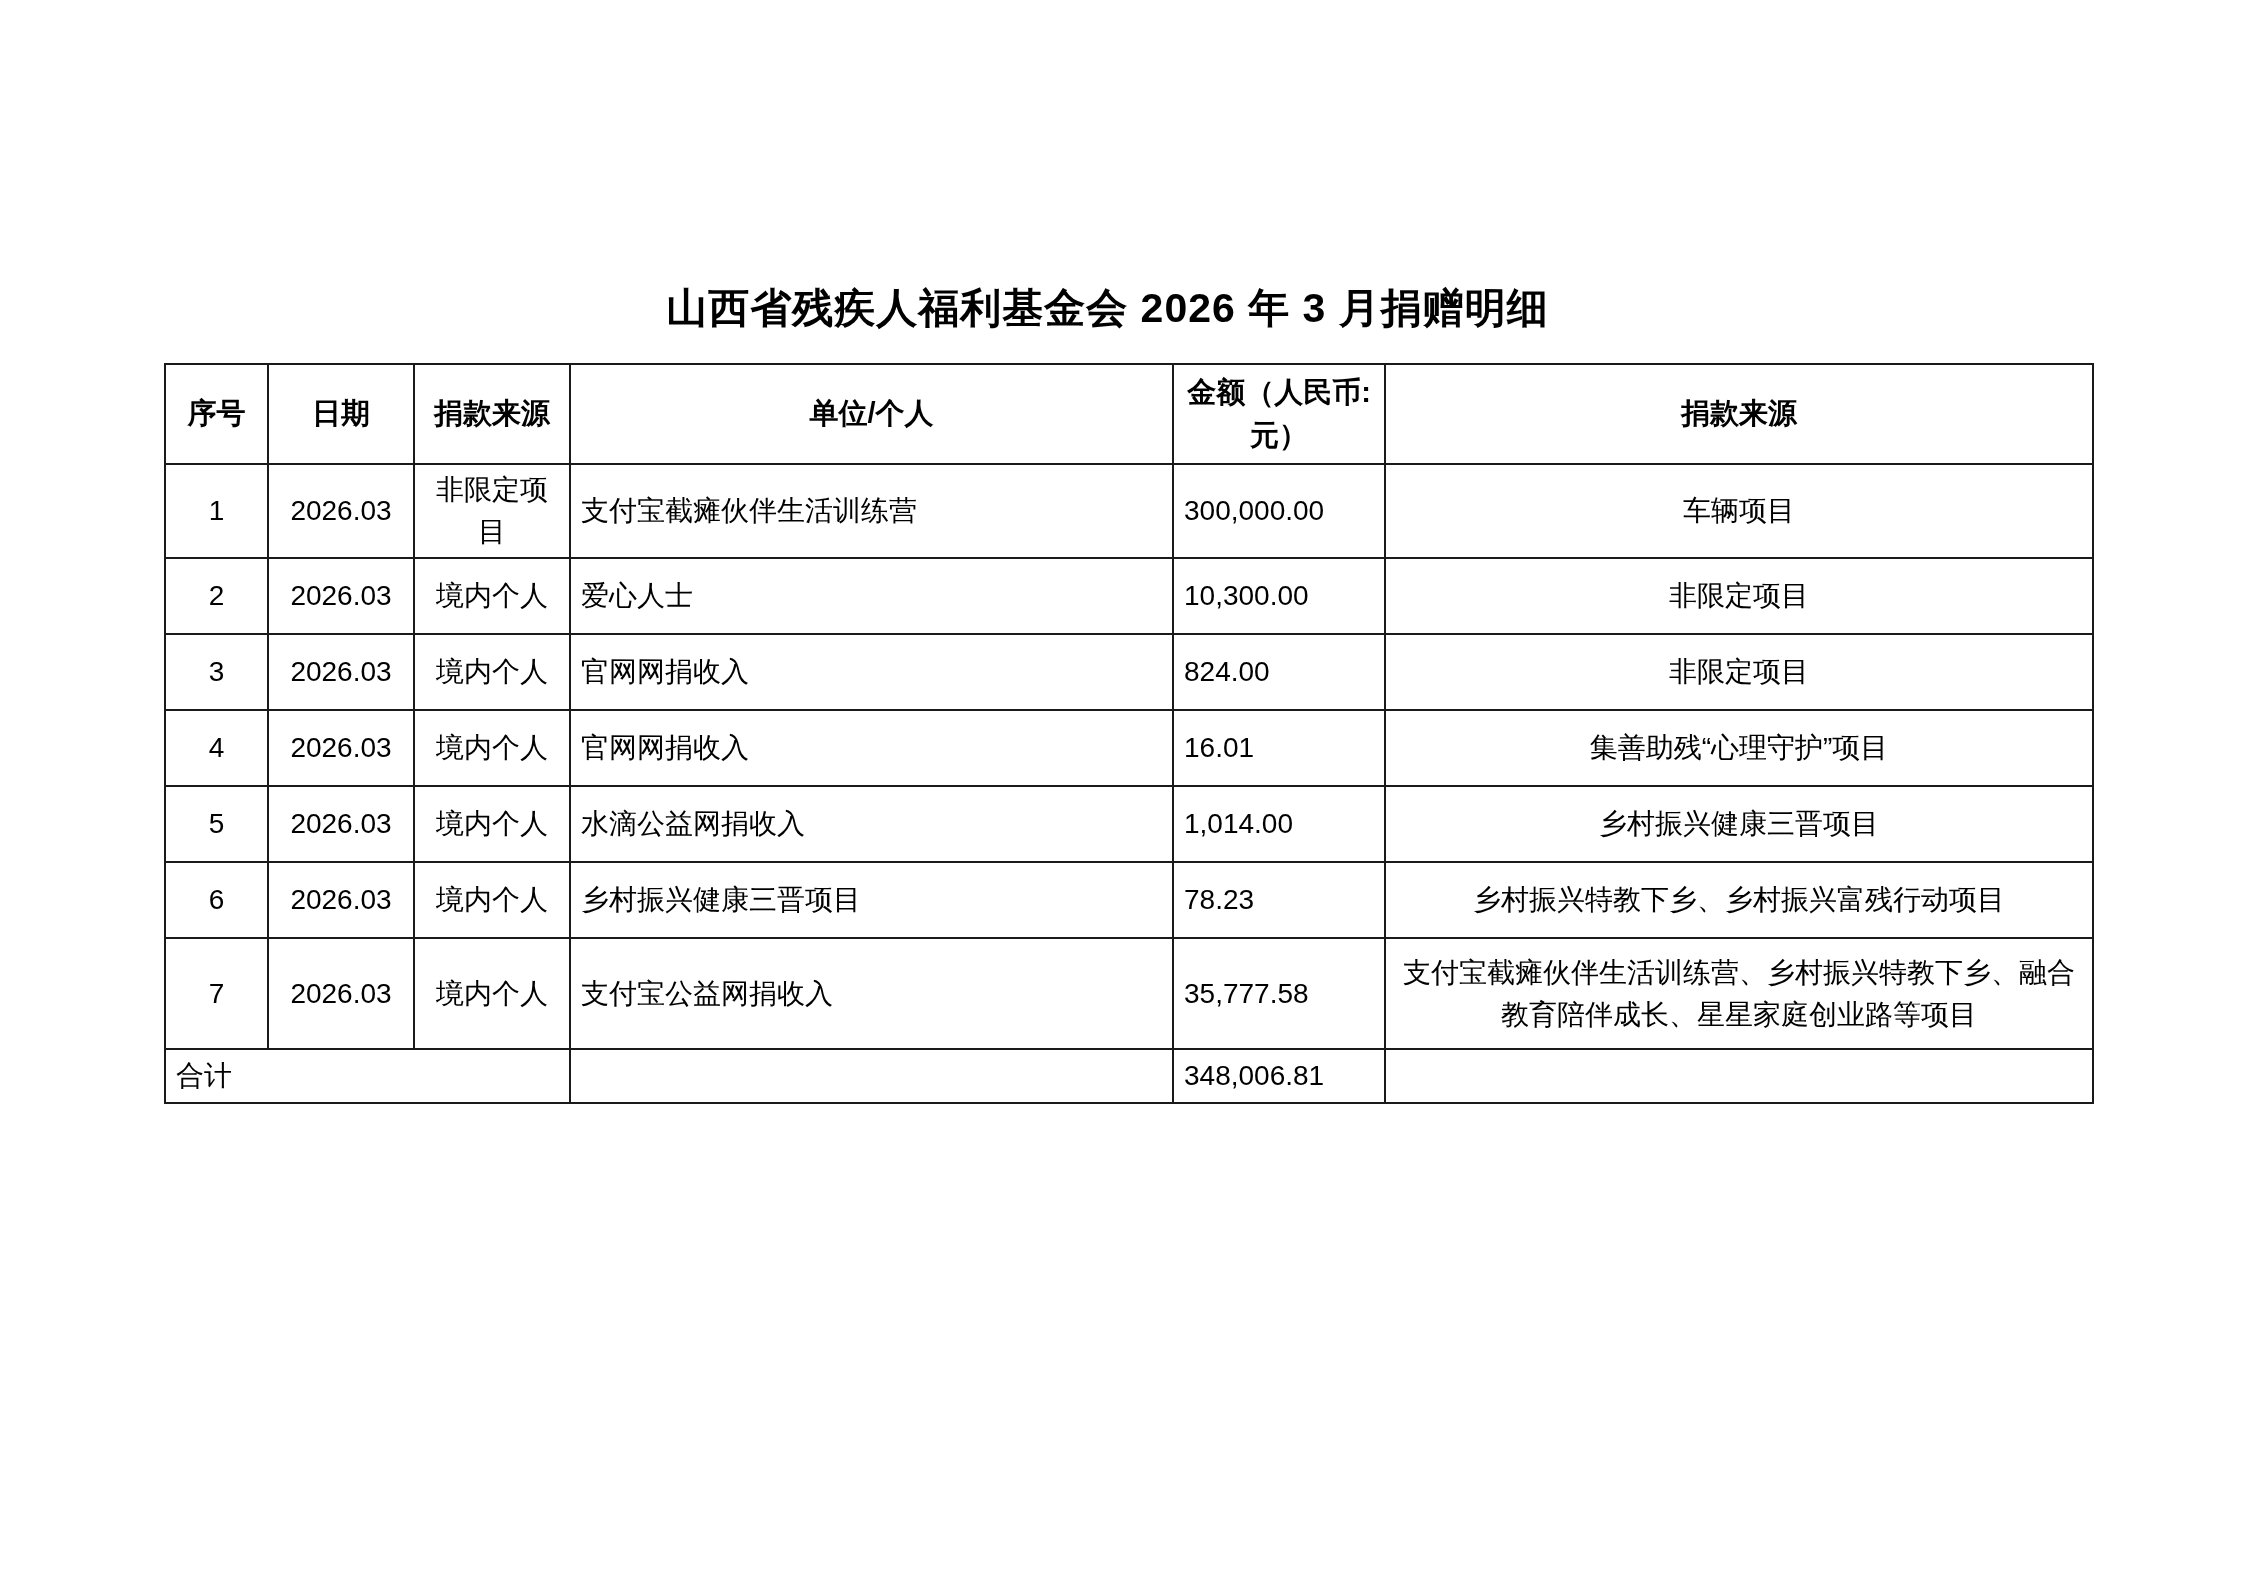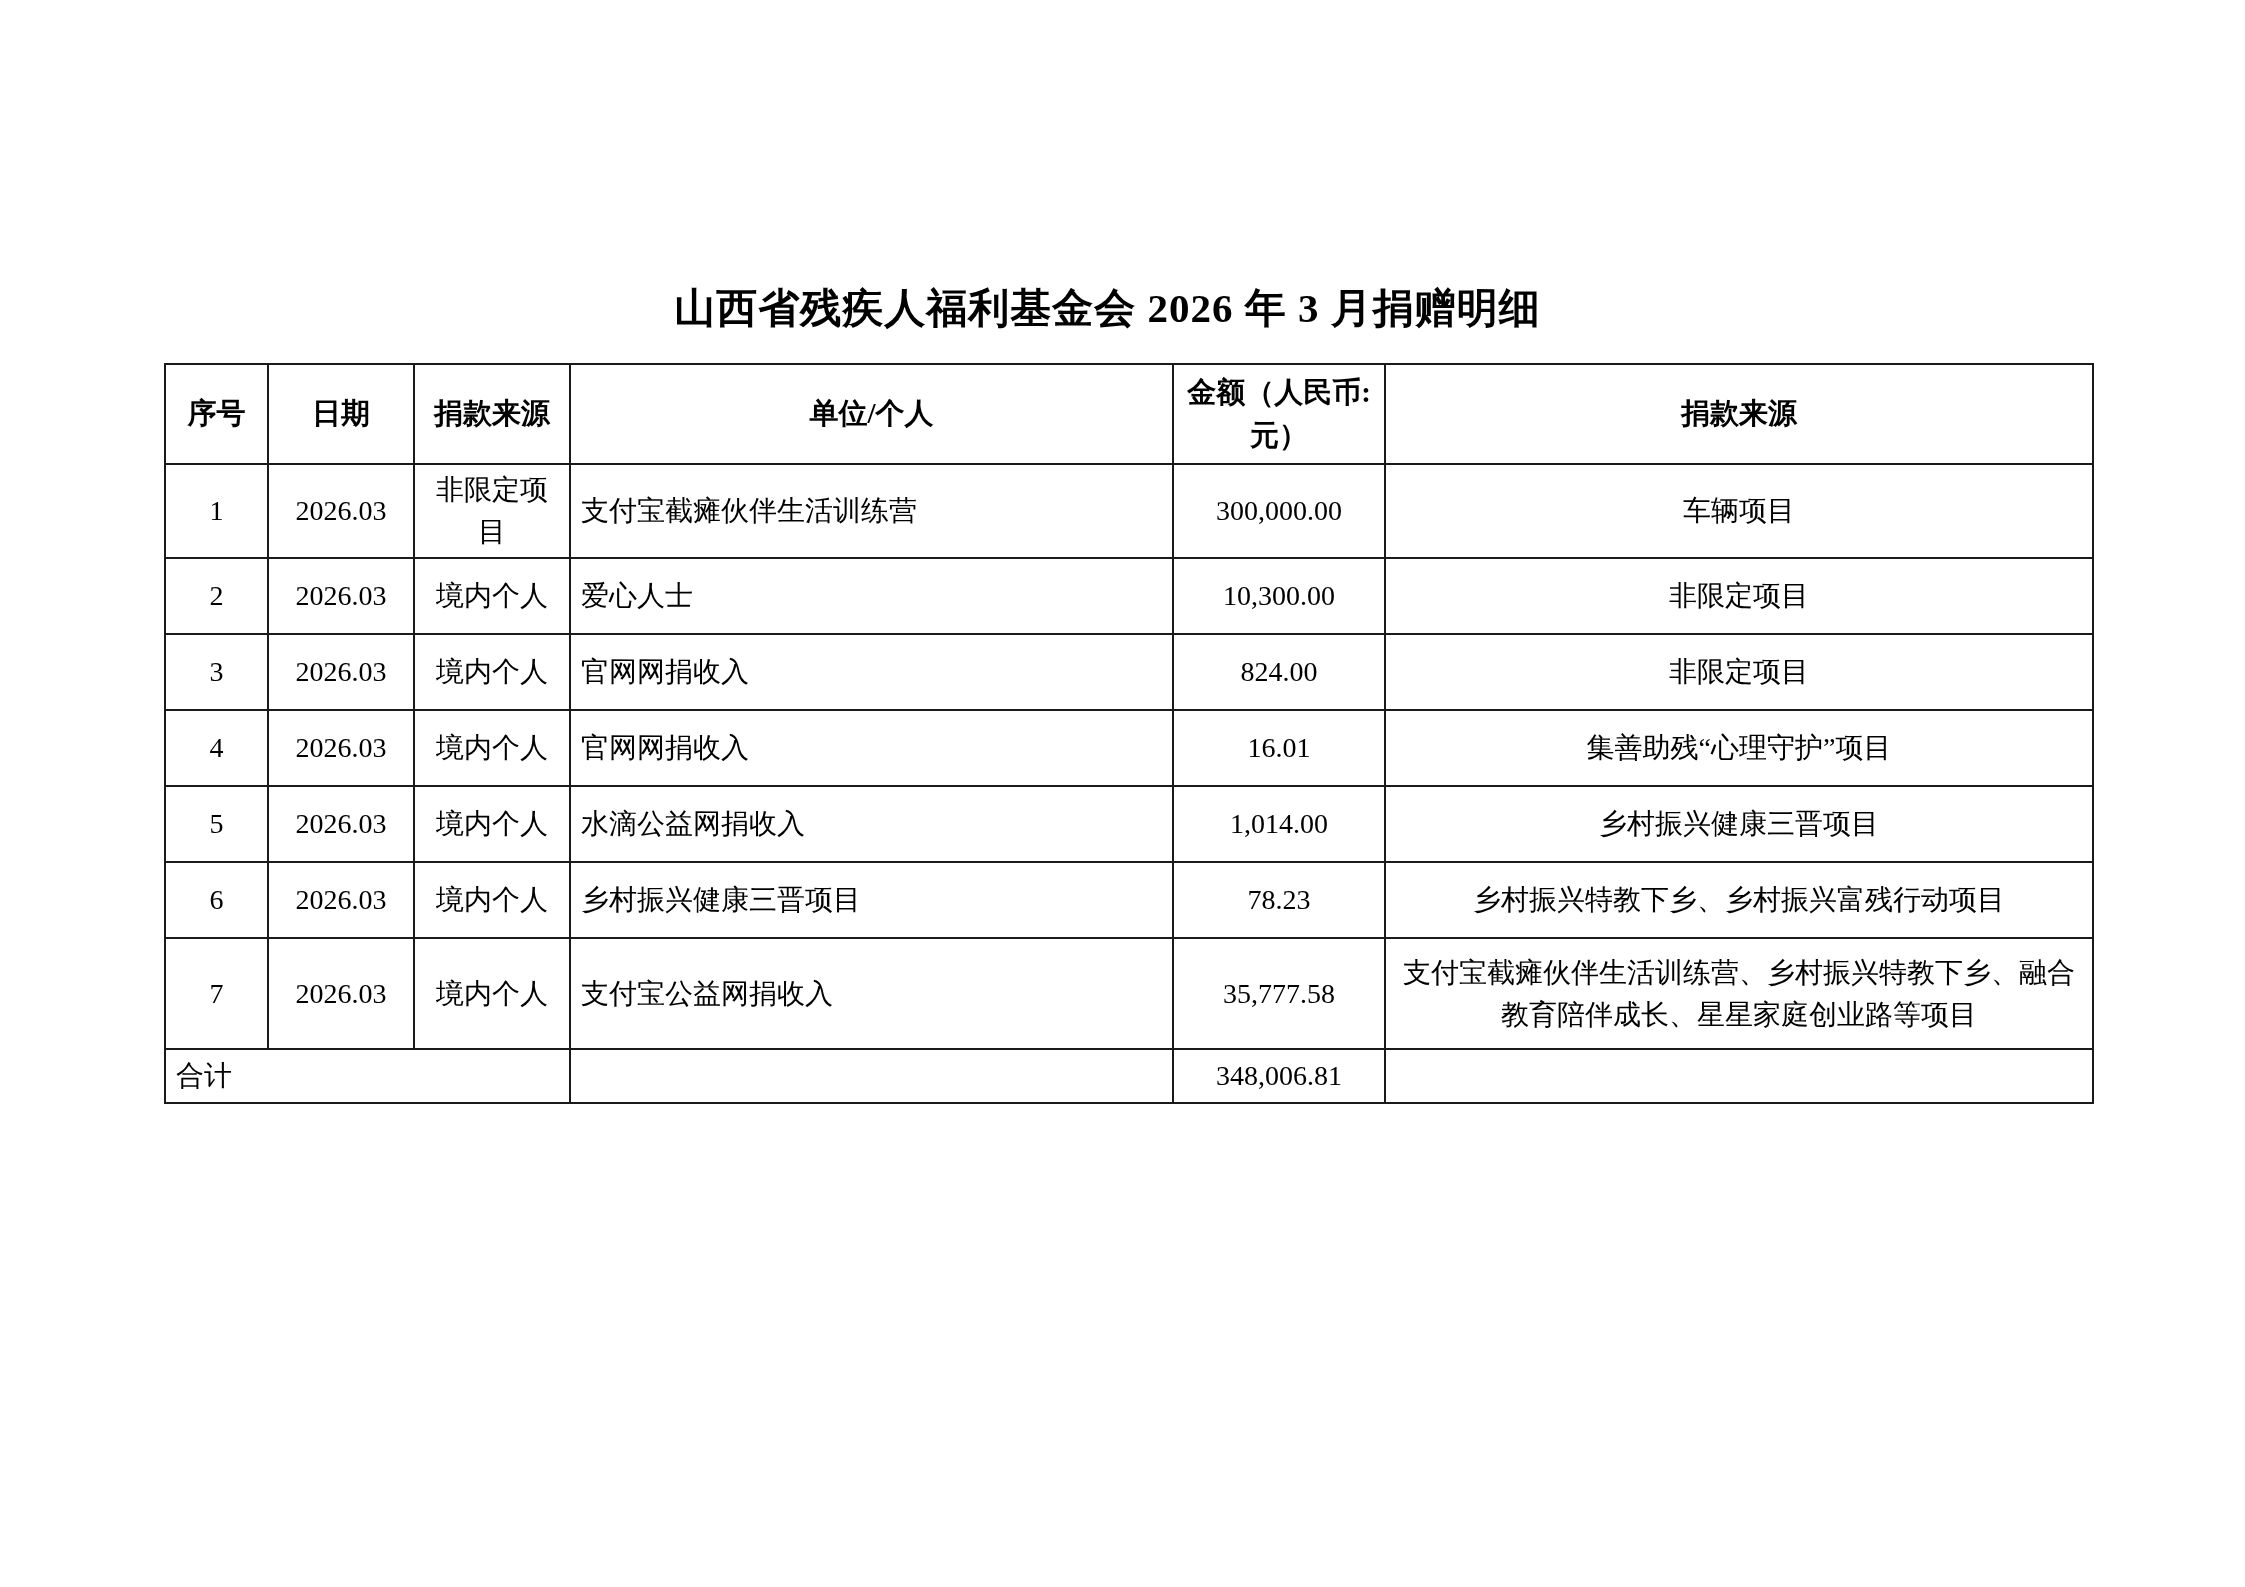--- a/index.html
+++ b/index.html
@@ -6,21 +6,21 @@
     margin: 0;
     padding: 0;
     background: #ffffff;
   }
   .page {
     position: relative;
     width: 2215px;
     height: 1587px;
     background: #ffffff;
     color: #000000;
-    font-family: Liberation Serif, serif;
+    font-family: Liberation Sans, sans-serif;
     overflow: hidden;
   }
   .doc-title {
     position: absolute;
     top: 281px;
     left: 0;
     width: 100%;
     margin: 0;
     text-align: center;
     font-size: 41px;
@@ -51,21 +51,21 @@
   .donation-table tbody tr.body-row { height: 76px; }
   .donation-table tbody tr.body-row-tall { height: 111px; }
   .donation-table tbody tr.total-row { height: 54px; }
   .donation-table th {
     font-weight: bold;
     font-size: 29px;
     text-align: center;
   }
   .c-no, .c-date, .c-source { text-align: center; }
   .c-donor { text-align: left; padding-left: 18px; }
-  .c-amount { text-align: center; padding-right: 22px; }
+  .c-amount { text-align: left; padding-right: 22px; }
   .c-project { text-align: center; padding-left: 12px; padding-right: 12px; border-radius: 21px; }
   .total-label { text-align: left; }
 </style>
 </head>
 <body>
 
 <div class="page">
 
   <h1 class="doc-title">山西省残疾人福利基金会 2026 年 3 月捐赠明细</h1>
 

